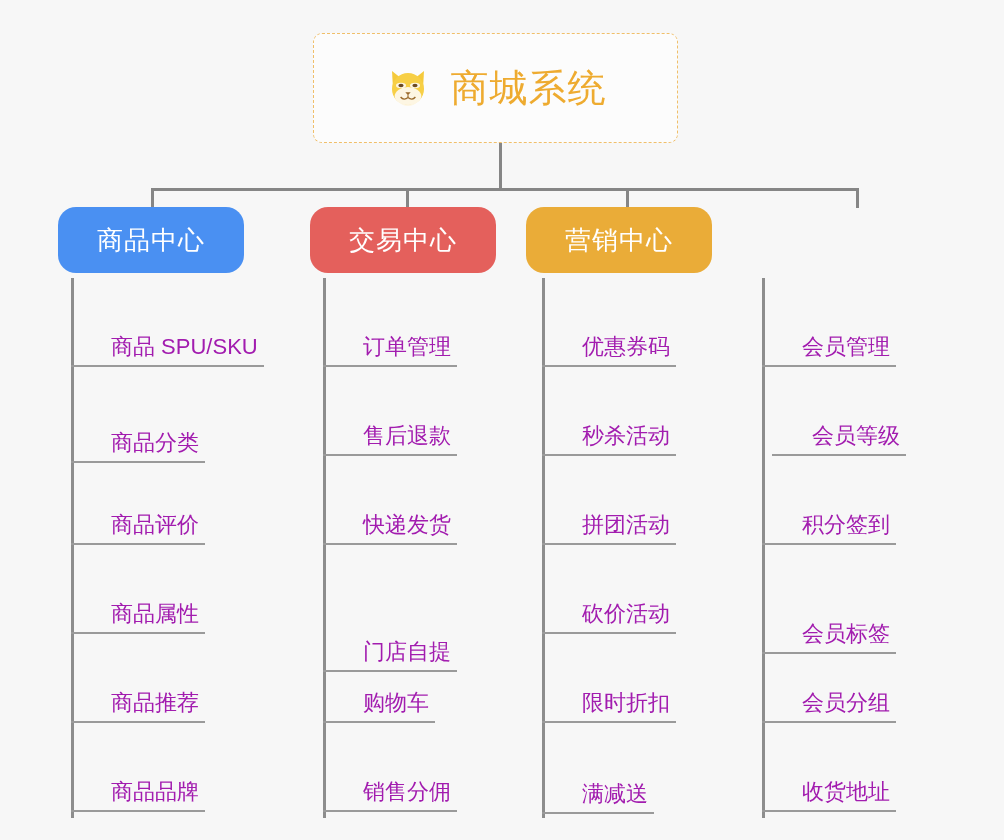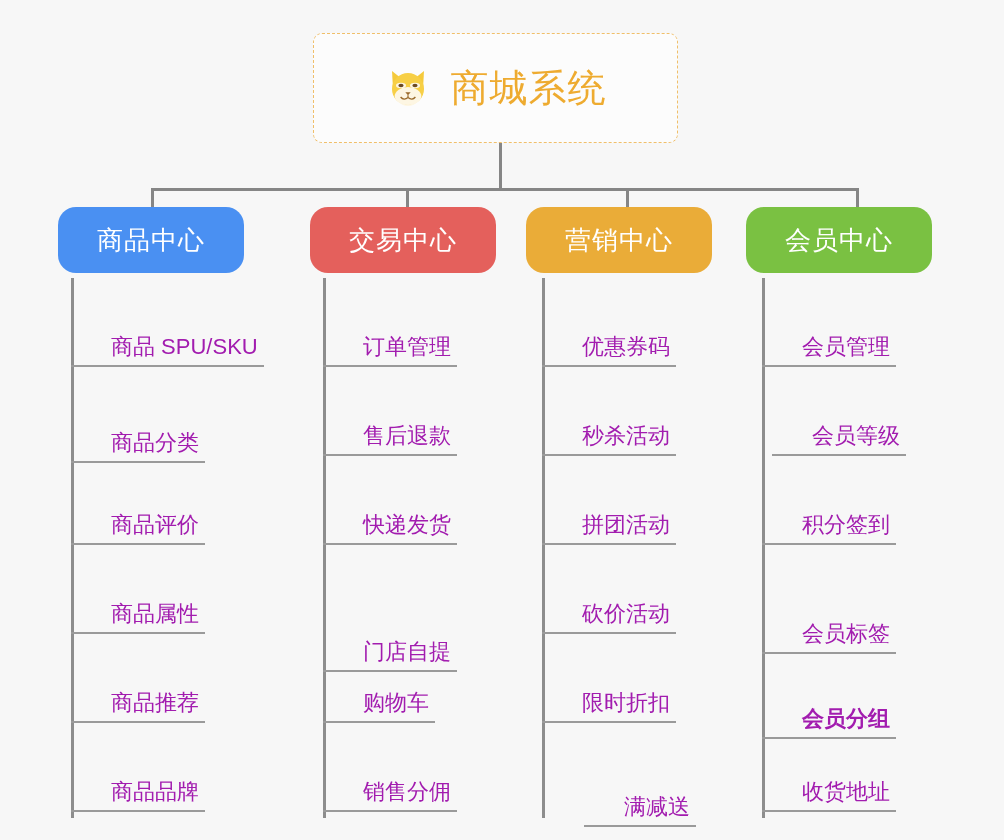--- a/index.html
+++ b/index.html
@@ -148,23 +148,20 @@
 
   <div class="cat-box" style="left:58px; top:207px; width:186px; background:#4a90f2;">
     <span>商品中心</span>
   </div>
   <div class="cat-box" style="left:310px; top:207px; width:186px; background:#e4605c;">
     <span>交易中心</span>
   </div>
   <div class="cat-box" style="left:526px; top:207px; width:186px; background:#eaac38;">
     <span>营销中心</span>
   </div>
-  <div class="cat-box" style="left:746px; top:207px; width:186px; background:#7ac142;">
-    <span>会员中心</span>
-  </div>
 
   <div class="branch" style="left:71px;">
     <div class="branch-spine" style="height:540px;"></div>
     <div class="leaf" style="top:0px;">
       <span class="leaf-label">商品 SPU/SKU</span>
     </div>
     <div class="leaf" style="top:96px;">
       <span class="leaf-label">商品分类</span>
     </div>
     <div class="leaf" style="top:178px;">
@@ -213,40 +210,40 @@
     </div>
     <div class="leaf" style="top:178px;">
       <span class="leaf-label">拼团活动</span>
     </div>
     <div class="leaf" style="top:267px;">
       <span class="leaf-label">砍价活动</span>
     </div>
     <div class="leaf" style="top:356px;">
       <span class="leaf-label">限时折扣</span>
     </div>
-    <div class="leaf" style="top:460px;margin-left:42px;">
+    <div class="leaf" style="top:447px;">
       <span class="leaf-label">满减送</span>
     </div>
   </div>
 
   <div class="branch" style="left:762px;">
     <div class="branch-spine" style="height:540px;"></div>
     <div class="leaf" style="top:0px;">
       <span class="leaf-label">会员管理</span>
     </div>
     <div class="leaf" style="top:89px;padding-left:10px;">
       <span class="leaf-label">会员等级</span>
     </div>
     <div class="leaf" style="top:178px;">
       <span class="leaf-label">积分签到</span>
     </div>
     <div class="leaf" style="top:267px;margin-top:20px;">
       <span class="leaf-label">会员标签</span>
     </div>
-    <div class="leaf" style="top:372px;font-weight:bold;">
+    <div class="leaf" style="top:356px;">
       <span class="leaf-label">会员分组</span>
     </div>
     <div class="leaf" style="top:445px;">
       <span class="leaf-label">收货地址</span>
     </div>
   </div>
 
 </div>
 
 </body></html>

